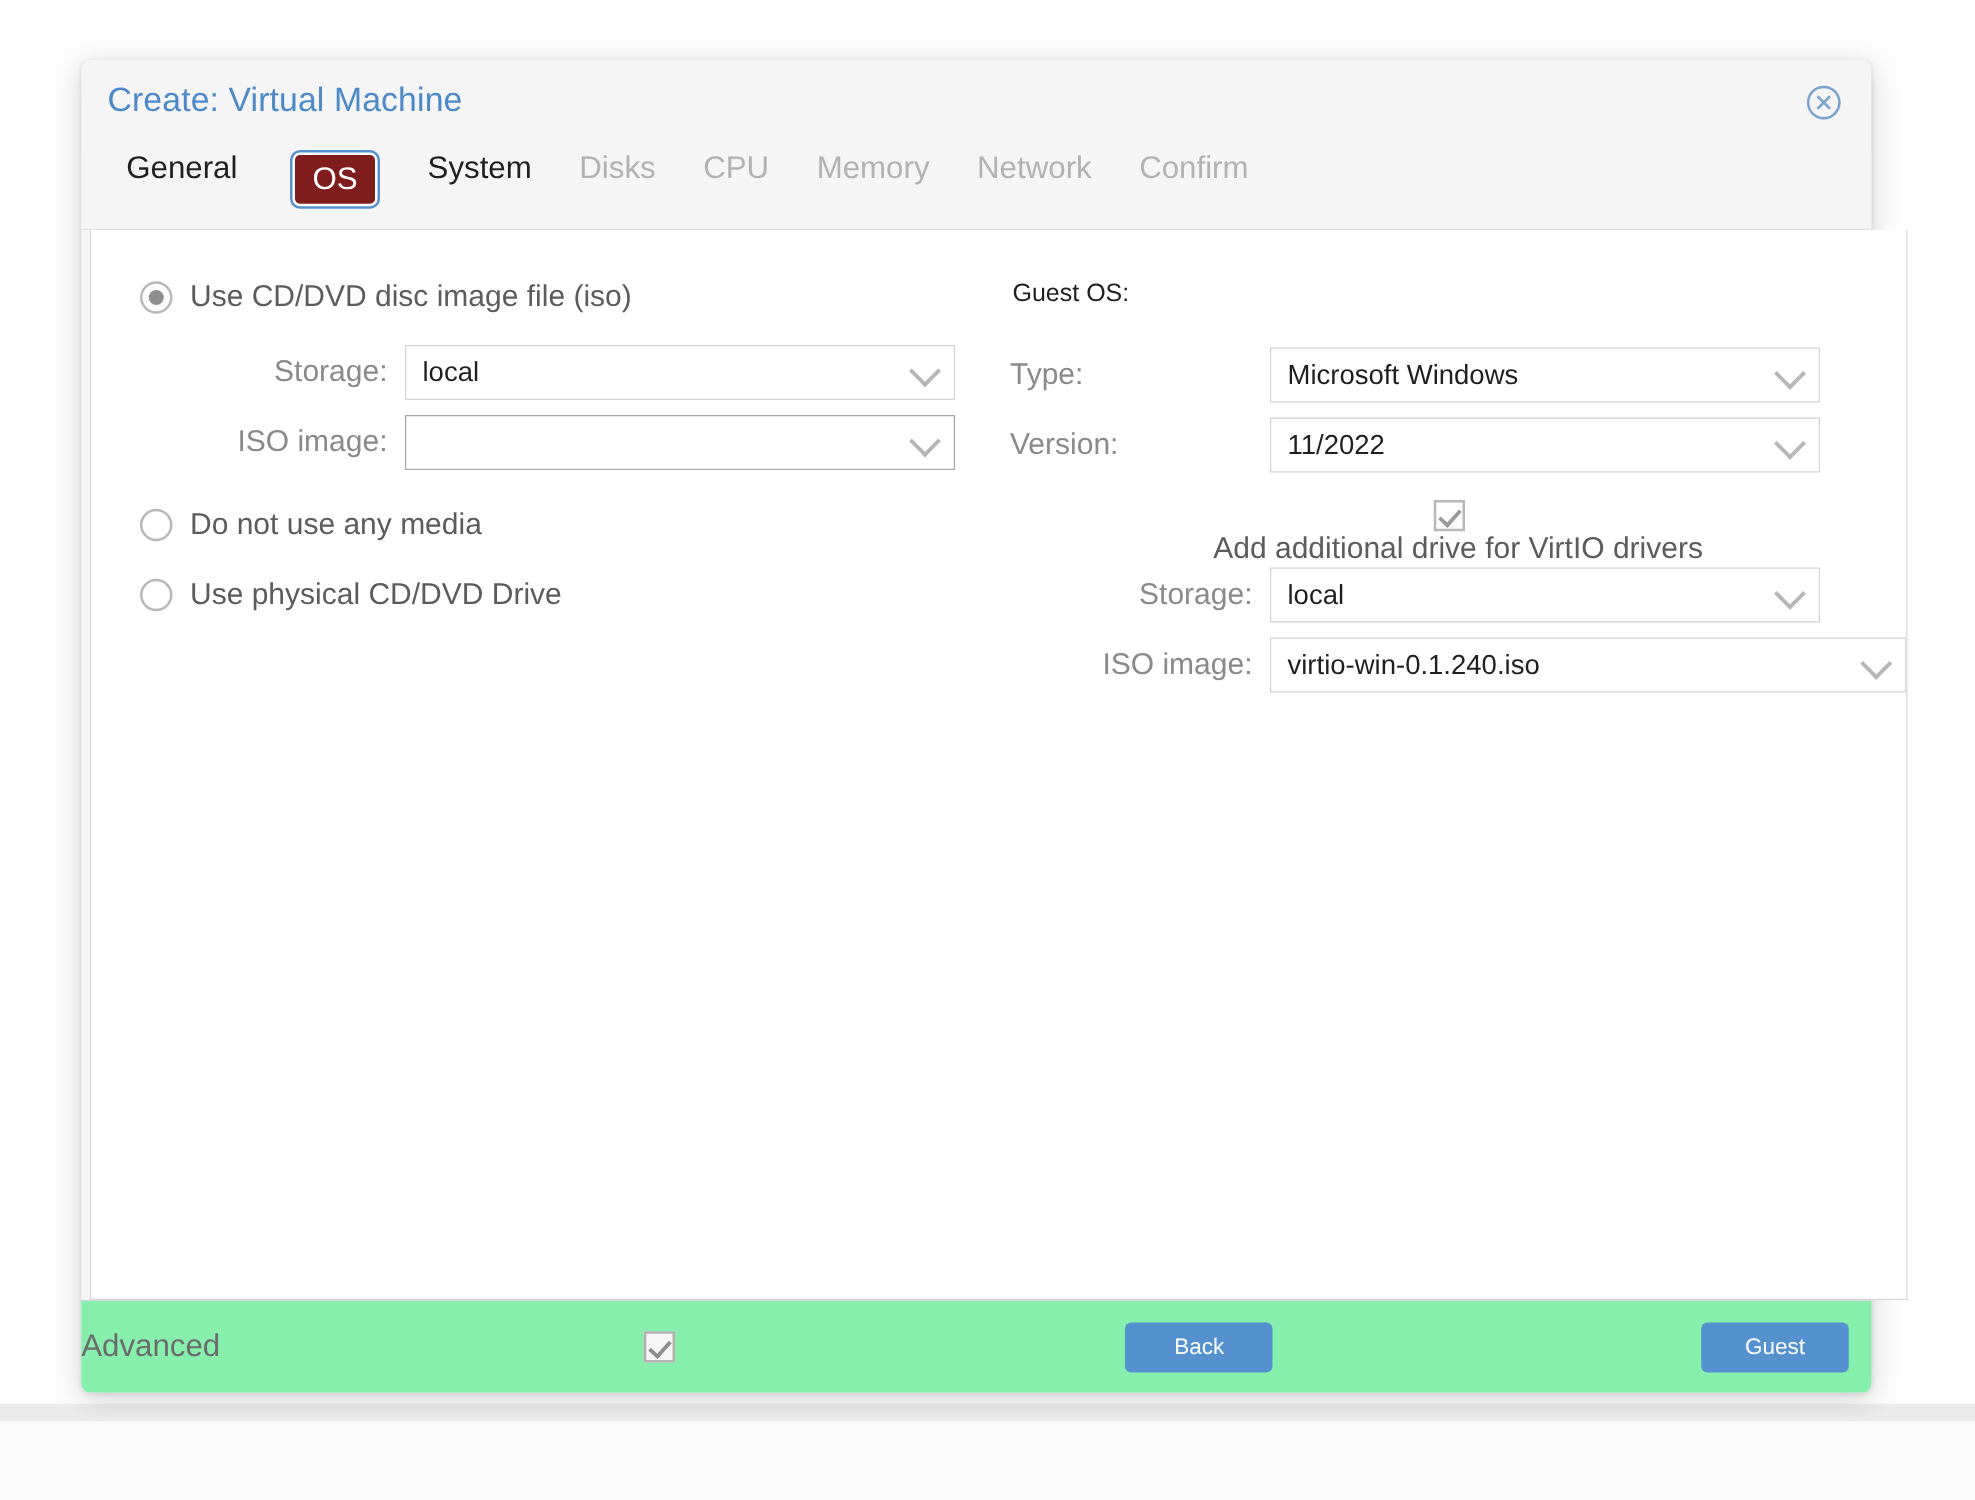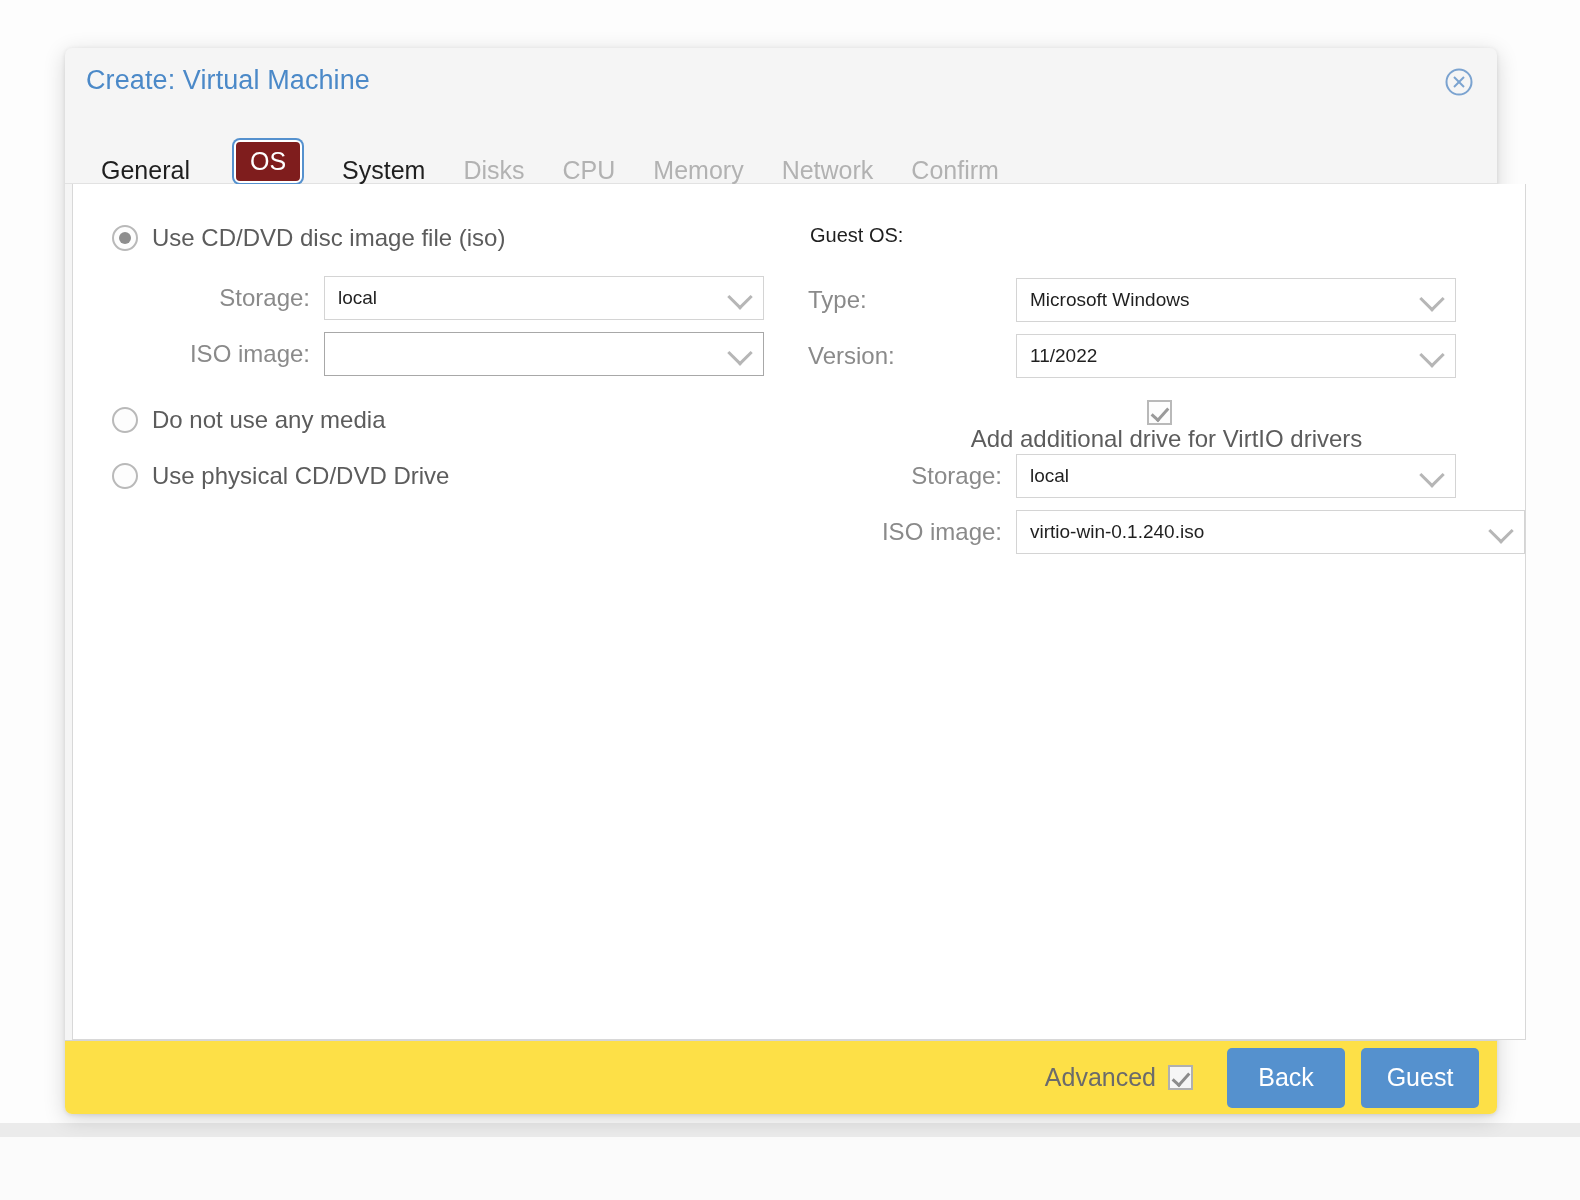--- a/index.html
+++ b/index.html
@@ -76,21 +76,21 @@
     height: 32px;
     cursor: pointer;
   }
   .close-btn svg { display: block; }
 
   
   .tabbar {
     height: 62px;
     flex: none;
     display: flex;
-    align-items: flex-end;
+    align-items: flex-start;
     padding-left: 36px;
     box-sizing: border-box;
     background: #f5f5f5;
     border-bottom: 1px solid #e2e2e2;
   }
   .tab {
     font-size: 25px;
     margin-right: 38px;
     white-space: nowrap;
     cursor: pointer;
@@ -227,21 +227,21 @@
     height: 44px;
     background: #ffffff;
     border: 1px solid #d4d4d4;
     box-sizing: border-box;
     display: flex;
     align-items: center;
     cursor: pointer;
   }
   .combo.focused { border-color: #a8a8a8; }
   .combo-value {
-    font-size: 19px;
+    font-size: 22px;
     color: #1f1f1f;
     padding-left: 13px;
     white-space: nowrap;
     overflow: hidden;
     text-overflow: ellipsis;
   }
   .combo-arrow {
     position: absolute;
     right: 14px;
     top: 50%;
@@ -259,26 +259,26 @@
     color: #1f1f1f;
     margin: 6px 0 20px 6px;
     height: 34px;
     white-space: nowrap;
   }
 
   
   .dlg-footer {
     height: 74px;
     flex: none;
-    background: #fde047;
+    background: #86efac;
     border-top: 1px solid #d5d5d5;
     border-radius: 0 0 7px 7px;
     display: flex;
     align-items: center;
-    justify-content: flex-end;
+    justify-content: space-between;
     padding-right: 18px;
     box-sizing: border-box;
   }
   .advanced-label {
     font-size: 25px;
     color: #6b6b6b;
     margin-right: 12px;
   }
   .adv-checkbox {
     width: 25px;
@@ -297,24 +297,24 @@
     top: 2px;
     width: 7px;
     height: 14px;
     border: solid #8c8c8c;
     border-width: 0 3px 3px 0;
     transform: rotate(42deg);
   }
   .btn {
     background: #5591ce;
     color: #ffffff;
-    font-size: 25px;
+    font-size: 18px;
     border: none;
     border-radius: 5px;
-    height: 60px;
+    height: 40px;
     min-width: 118px;
     padding: 0 18px;
     margin-left: 16px;
     cursor: pointer;
     font-family: "Liberation Sans", sans-serif;
   }
 </style>
 </head>
 <body>
 

